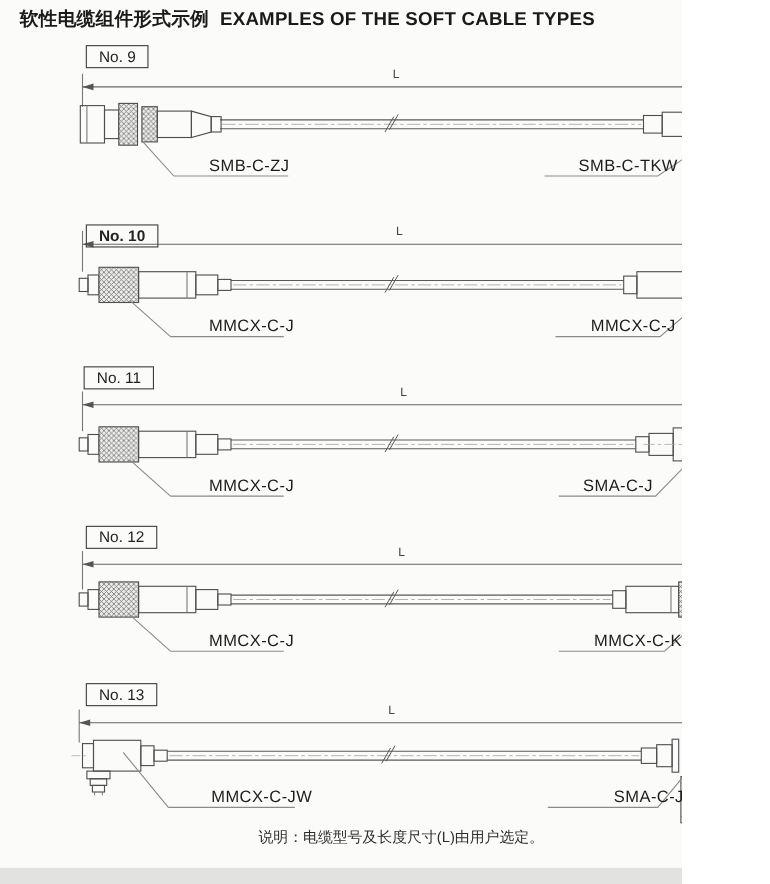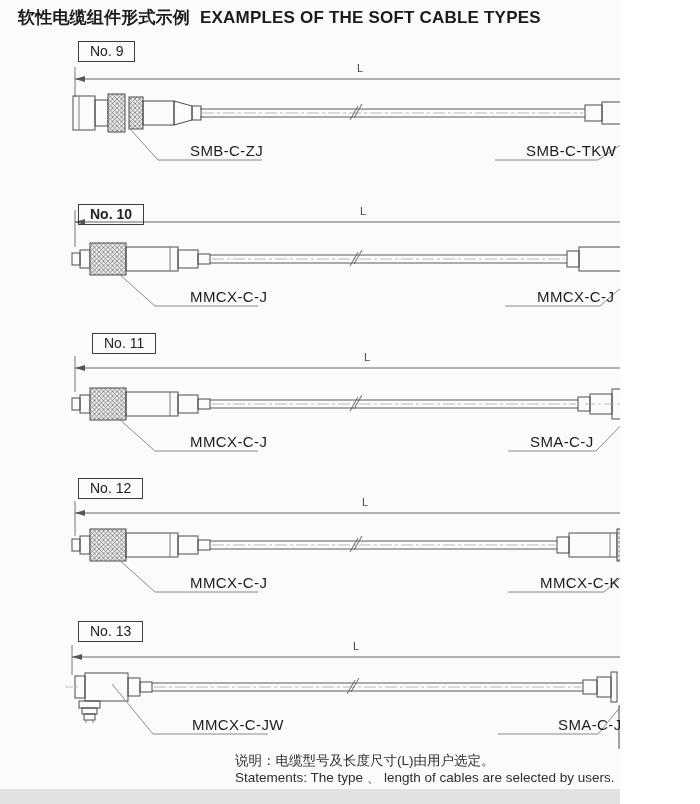--- a/index.html
+++ b/index.html
@@ -244,21 +244,21 @@
       </g>
     </g>
   </svg>
 
   <div class="title">
     <span class="zh">软性电缆组件形式示例</span><span class="en">EXAMPLES OF THE SOFT CABLE TYPES</span>
   </div>
 
   <div class="no-badge" style="left:78px;top:41px;">No. 9</div>
   <div class="no-badge" style="left:78px;top:204px;font-weight:bold;">No. 10</div>
-  <div class="no-badge" style="left:92px;top:333px;">No. 11</div>
+  <div class="no-badge" style="left:76px;top:333px;">No. 11</div>
   <div class="no-badge" style="left:78px;top:478px;">No. 12</div>
   <div class="no-badge" style="left:78px;top:621px;">No. 13</div>
 
   <span class="dim-label" style="left:353px;top:62px;">L</span>
   <span class="dim-label" style="left:356px;top:205px;">L</span>
   <span class="dim-label" style="left:360px;top:351px;">L</span>
   <span class="dim-label" style="left:358px;top:496px;">L</span>
   <span class="dim-label" style="left:349px;top:640px;">L</span>
 
   <span class="conn-label" style="left:160px;top:142px;">SMB-C-ZJ</span>
@@ -267,17 +267,16 @@
   <span class="conn-label" style="left:507px;top:288px;">MMCX-C-J</span>
   <span class="conn-label" style="left:160px;top:433px;">MMCX-C-J</span>
   <span class="conn-label" style="left:500px;top:433px;">SMA-C-J</span>
   <span class="conn-label" style="left:160px;top:574px;">MMCX-C-J</span>
   <span class="conn-label" style="left:510px;top:574px;">MMCX-C-K</span>
   <span class="conn-label" style="left:162px;top:716px;">MMCX-C-JW</span>
   <span class="conn-label" style="left:528px;top:716px;">SMA-C-JW</span>
 
   <div class="notes">
     <div>说明：电缆型号及长度尺寸(L)由用户选定。</div>
-    <div>Statements: The type 、 length of cables are selected by users.</div>
   </div>
 
   <div class="footer-bar"></div>
 </div>
 
 </body></html>

